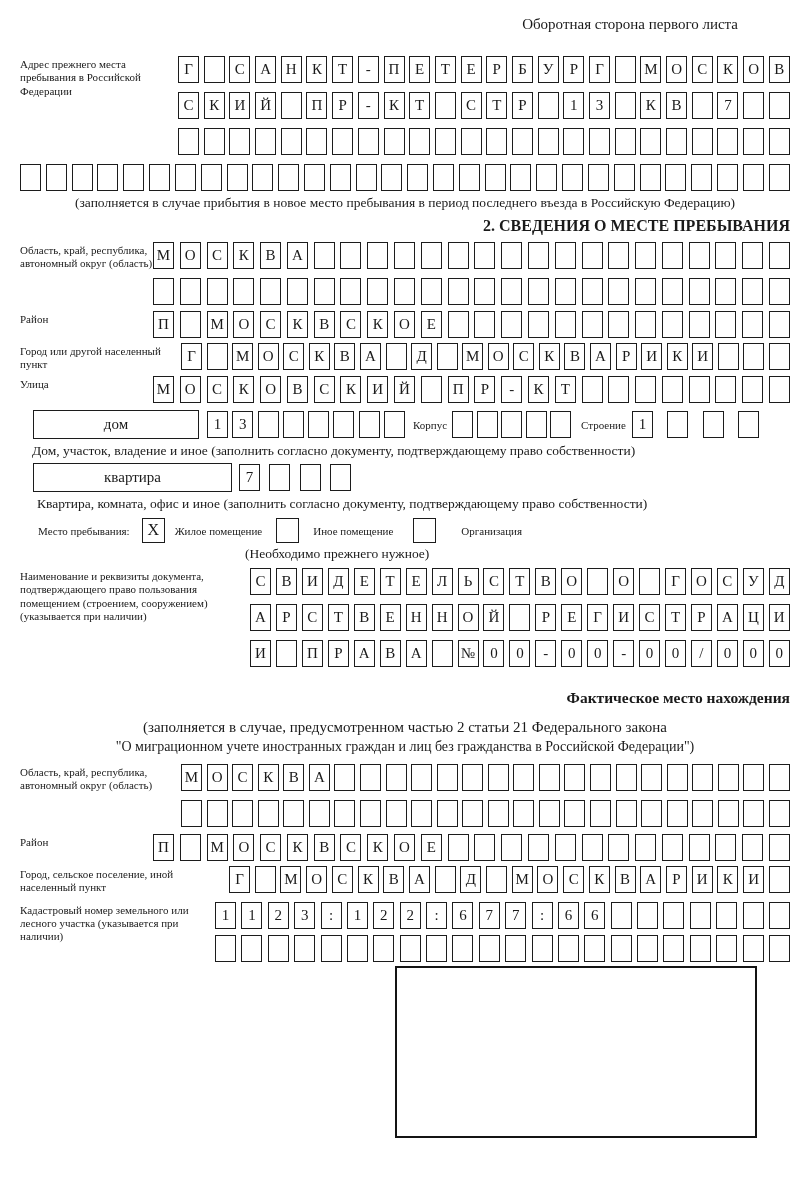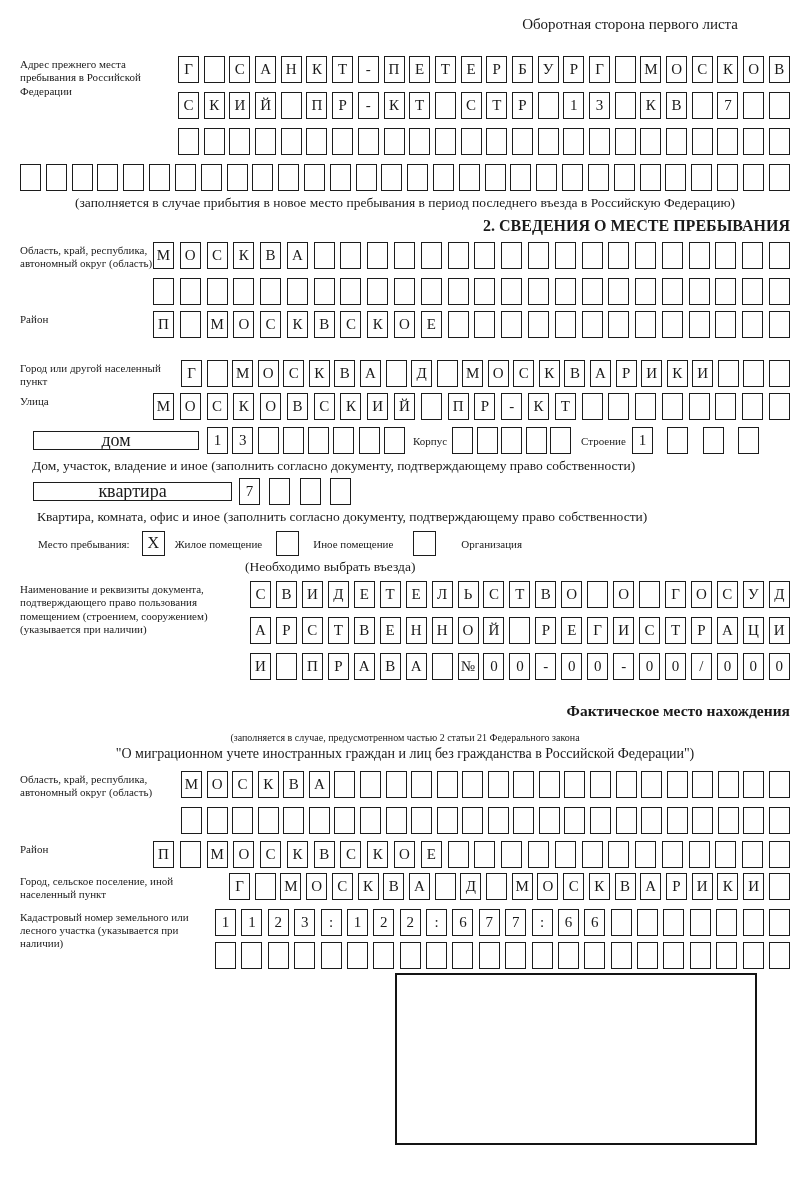--- a/index.html
+++ b/index.html
@@ -27,23 +27,23 @@
   }
 
   .w158 { flex-basis:158px; } .w133 { flex-basis:133px; } .w161 { flex-basis:161px; }
   .w230 { flex-basis:230px; } .w209 { flex-basis:209px; } .w195 { flex-basis:195px; }
 
   .small-note { font-size:13.5px; }
   .center { text-align:center; }
   .section-title { font-weight:bold; font-size:16px; text-align:right; }
 
   .labelbox {
-    border:1.6px solid #1c1c1c; height:19px;
+    border:1.6px solid #1c1c1c; height:29px;
     display:inline-flex; align-items:center; justify-content:center;
-    font-size:18px;
+    font-size:15px;
   }
   .inline-row { display:flex; align-items:center; }
 
   .checkbox {
     width:23px; height:25px; border:1.6px solid #1c1c1c;
     display:inline-flex; align-items:center; justify-content:center;
     font-size:16px; flex:0 0 auto;
   }
 
   .stamp-box { width:362px; height:172px; border:2px solid #141414; margin-left:375px; }
@@ -257,21 +257,21 @@
           <span class="cell"></span>
           <span class="cell"></span>
           <span class="cell"></span>
           <span class="cell"></span>
           <span class="cell"></span>
           <span class="cell"></span>
         </div>
       </div>
   </div>
 
-  <div class="field-row" style="margin-top:22px;">
+  <div class="field-row" style="margin-top:5px;">
     <div class="field-label w161">Город или другой населенный пункт</div>
     <div class="rows-col">
         <div class="cells">
           <span class="cell">Г</span>
           <span class="cell"></span>
           <span class="cell">М</span>
           <span class="cell">О</span>
           <span class="cell">С</span>
           <span class="cell">К</span>
           <span class="cell">В</span>
@@ -371,21 +371,21 @@
 
   <div class="inline-row" style="margin-top:6px; margin-left:18px;">
     <span class="field-label">Место пребывания:</span>
     <span class="checkbox" style="margin-left:12px;">X</span>
     <span class="field-label" style="margin-left:10px;">Жилое помещение</span>
     <span class="checkbox" style="margin-left:14px;"></span>
     <span class="field-label" style="margin-left:14px;">Иное помещение</span>
     <span class="checkbox" style="margin-left:20px;"></span>
     <span class="field-label" style="margin-left:25px;">Организация</span>
   </div>
-  <div class="small-note" style="margin-top:3px; margin-left:225px;">(Необходимо выбрать въезда)</div>
+  <div class="small-note" style="margin-top:3px; margin-left:225px;">(Необходимо прежнего нужное)</div>
 
   <div class="field-row" style="margin-top:6px;">
     <div class="field-label w230">Наименование и реквизиты документа, подтверждающего право пользования помещением (строением, сооружением) (указывается при наличии)</div>
     <div class="rows-col">
       <div class="cells">
           <span class="cell">С</span>
           <span class="cell">В</span>
           <span class="cell">И</span>
           <span class="cell">Д</span>
           <span class="cell">Е</span>
@@ -449,21 +449,21 @@
           <span class="cell">0</span>
           <span class="cell">/</span>
           <span class="cell">0</span>
           <span class="cell">0</span>
           <span class="cell">0</span>
         </div>
     </div>
   </div>
 
   <div class="section-title" style="margin-top:22px; font-size:15.5px;">Фактическое место нахождения</div>
-  <div class="small-note center" style="margin-top:12px; font-size:10px;">(заполняется в случае, предусмотренном частью 2 статьи 21 Федерального закона</div>
+  <div class="small-note center" style="margin-top:12px; font-size:15px;">(заполняется в случае, предусмотренном частью 2 статьи 21 Федерального закона</div>
   <div class="small-note center" style="margin-top:3px; font-size:14px;">"О миграционном учете иностранных граждан и лиц без гражданства в Российской Федерации")</div>
 
   <div class="field-row" style="margin-top:9px;">
     <div class="field-label w161">Область, край, республика, автономный округ (область)</div>
     <div class="rows-col">
       <div class="cells">
           <span class="cell">М</span>
           <span class="cell">О</span>
           <span class="cell">С</span>
           <span class="cell">К</span>

